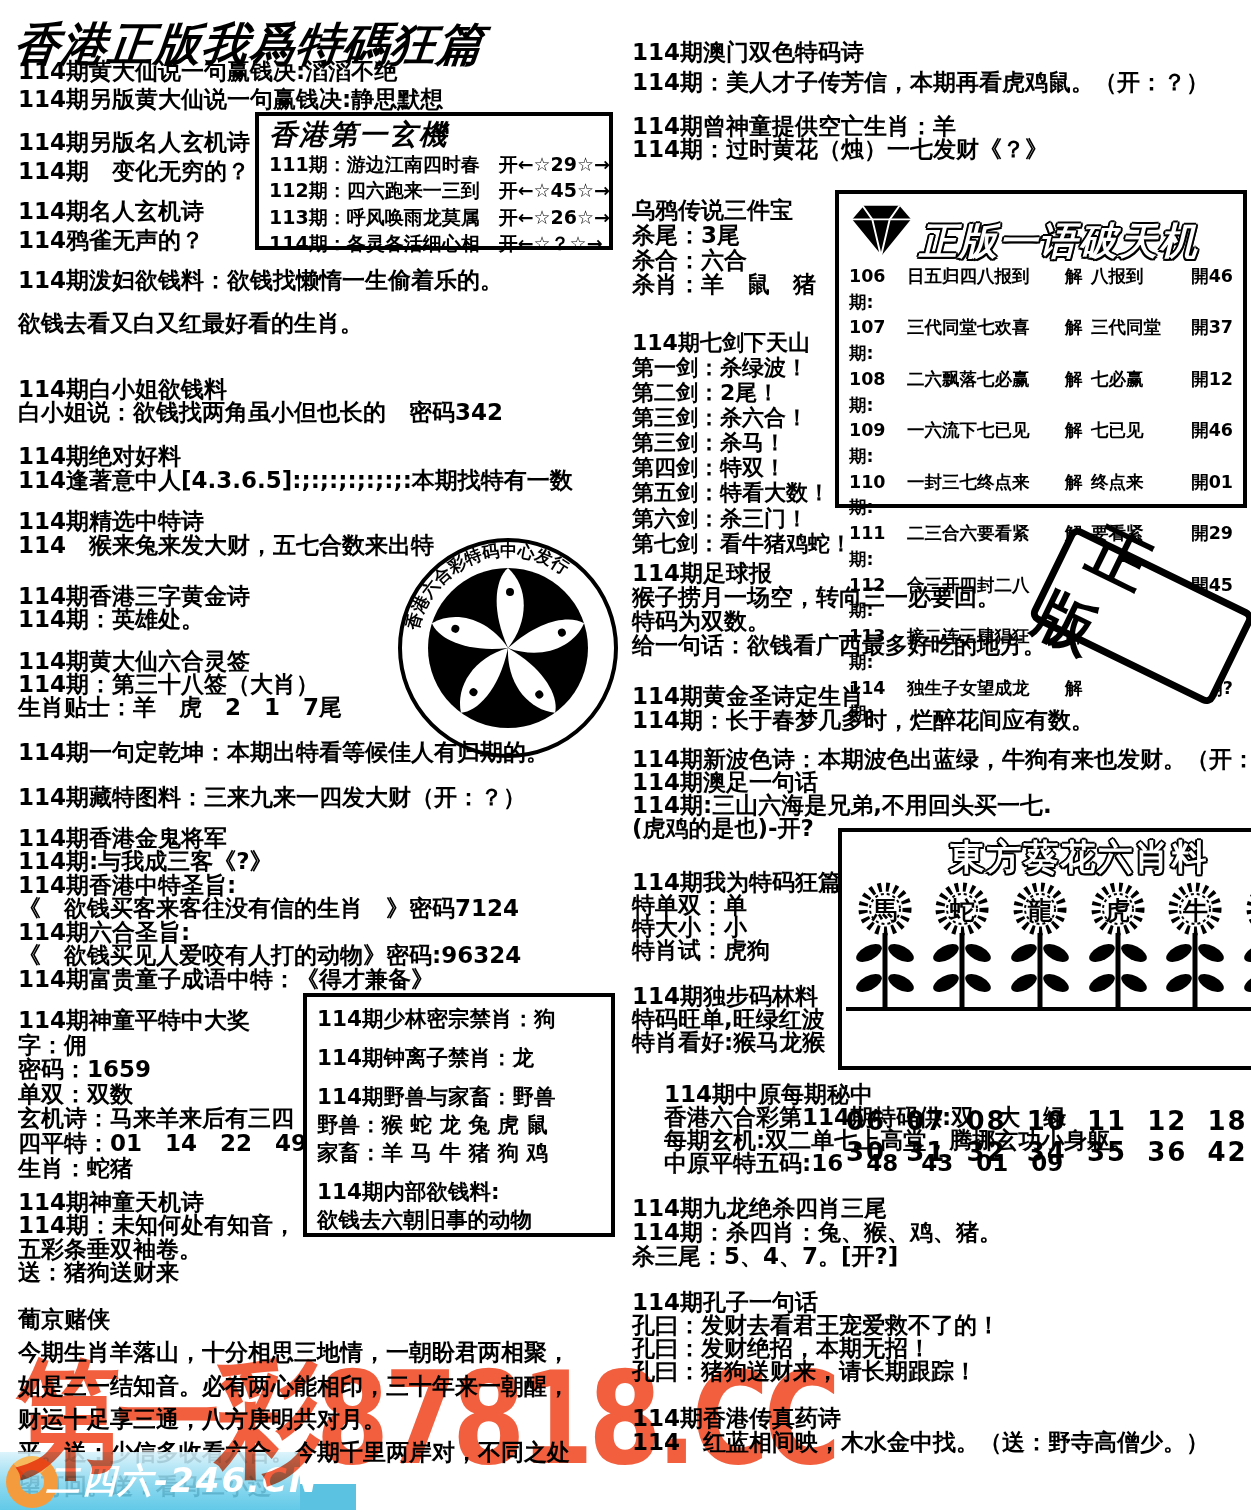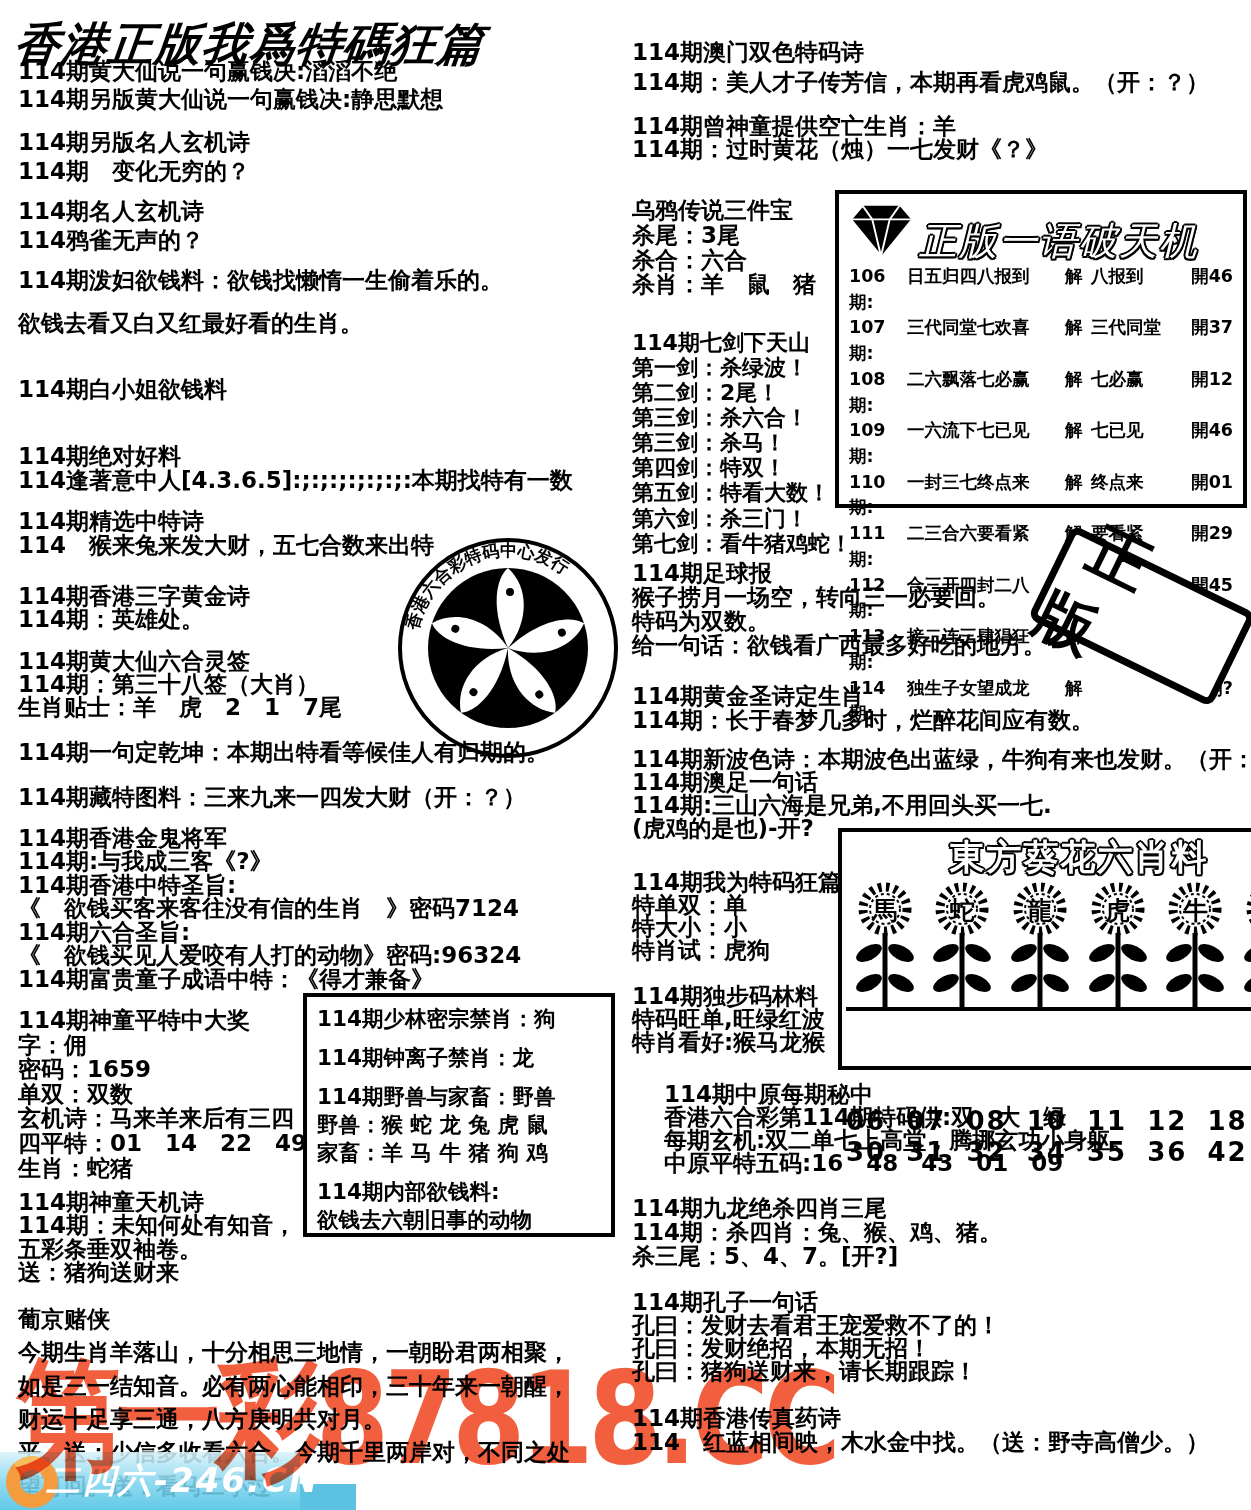--- a/index.html
+++ b/index.html
@@ -17,21 +17,21 @@
   
   .seal{position:absolute;left:394px;top:530px;width:228px;height:232px;}
   
   .shaolin-box{position:absolute;left:303px;top:993px;width:312px;height:244px;border:4px solid #000;
                box-sizing:border-box;padding:8px 10px;font-size:21.5px;line-height:1.3;}
   .shaolin-group{white-space:pre-line;margin-bottom:11px;}
   
   .diamond-box{position:absolute;left:835px;top:190px;width:412px;height:318px;border:4px solid #000;
                box-sizing:border-box;padding:4px 10px;}
   .diamond-head{display:flex;align-items:center;gap:6px;height:66px;}
-  .diamond-title{font-size:38px;font-weight:400;font-style:italic;letter-spacing:2px;
+  .diamond-title{font-size:38px;font-weight:700;font-style:italic;letter-spacing:2px;
                  color:#fff;text-shadow:2px 0 #000,-2px 0 #000,0 2px #000,0 -2px #000,
                  1.5px 1.5px #000,-1.5px -1.5px #000,1.5px -1.5px #000,-1.5px 1.5px #000;margin-top:20px;}
   .drow{display:flex;font-size:17.5px;line-height:1.47;}
   .drow .issue{width:58px;}
   .drow .poem{width:158px;}
   .drow .jie{width:26px;}
   .drow .answer{flex:1;}
   .drow .open{width:46px;text-align:right;}
   
   .sunflower-box{position:absolute;left:838px;top:828px;width:482px;height:242px;border:4px solid #000;
@@ -80,20 +80,21 @@
       <div class="ln">114鸦雀无声的？</div>
     </div>
   <div class="blk" style="left:18px;top:268px">
       <div class="ln">114期泼妇欲钱料：欲钱找懒惰一生偷着乐的。</div>
     </div>
   <div class="blk" style="left:18px;top:312px;line-height:1.0">
       <div class="ln">欲钱去看又白又红最好看的生肖。</div>
     </div>
   <div class="blk" style="left:18px;top:378px;line-height:1.0">
       <div class="ln">114期白小姐欲钱料</div>
+      <div class="ln">白小姐说：欲钱找两角虽小但也长的　密码342</div>
     </div>
   <div class="blk" style="left:18px;top:444px;line-height:1.05">
       <div class="ln">114期绝对好料</div>
       <div class="ln">114逢著意中人[4.3.6.5]:;:;:;:;:;:;:本期找特有一数</div>
     </div>
   <div class="blk" style="left:18px;top:509px;line-height:1.05">
       <div class="ln">114期精选中特诗</div>
       <div class="ln">114　猴来兔来发大财，五七合数来出特</div>
     </div>
   <div class="blk" style="left:18px;top:585px;line-height:1.0">
@@ -137,20 +138,30 @@
     </div>
   <div class="blk" style="left:18px;top:1303px;line-height:1.45">
       <div class="ln">葡京赌侠</div>
       <div class="ln">今期生肖羊落山，十分相思三地情，一朝盼君两相聚，</div>
       <div class="ln">如是三一结知音。必有两心能相印，三十年来一朝醒，</div>
       <div class="ln">财运十足享三通，八方庚明共对月。</div>
       <div class="ln">平。送：少信多收看六合。今期千里两岸对，不同之处</div>
       <div class="ln">望可回。送：看马二小过</div>
     </div>
 
+  <div class="mystery-box">
+    <div class="mystery-title">香港第一玄機</div>
+    <div>
+
+    <div class="mystery-row">111期：游边江南四时春　开←☆29☆→</div>
+        <div class="mystery-row">112期：四六跑来一三到　开←☆45☆→</div>
+        <div class="mystery-row">113期：呼风唤雨龙莫属　开←☆26☆→</div>
+        <div class="mystery-row">114期：各灵各活细心相　开←☆？☆→</div>
+      </div>
+  </div>
 
   <div class="seal">
     <svg width="228" height="232" viewBox="0 0 228 232">
       <circle cx="114" cy="118" r="108" fill="none" stroke="#000" stroke-width="4"></circle>
       <circle cx="114" cy="118" r="80" fill="#000"></circle>
       <g>
         <g transform="rotate(0 114 118)">
             <path d="M114 118 C 96 78, 102 48, 114 38 C 134 56, 136 90, 114 118 Z" fill="#fff"></path>
             <circle cx="116" cy="62" r="4" fill="#000"></circle>
           </g>

